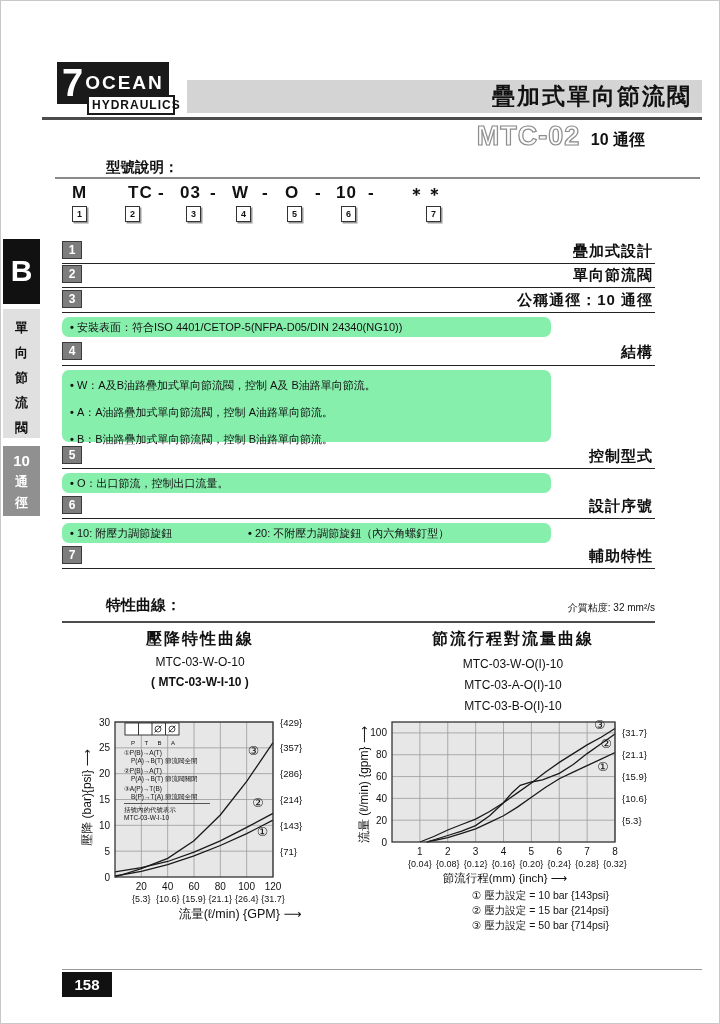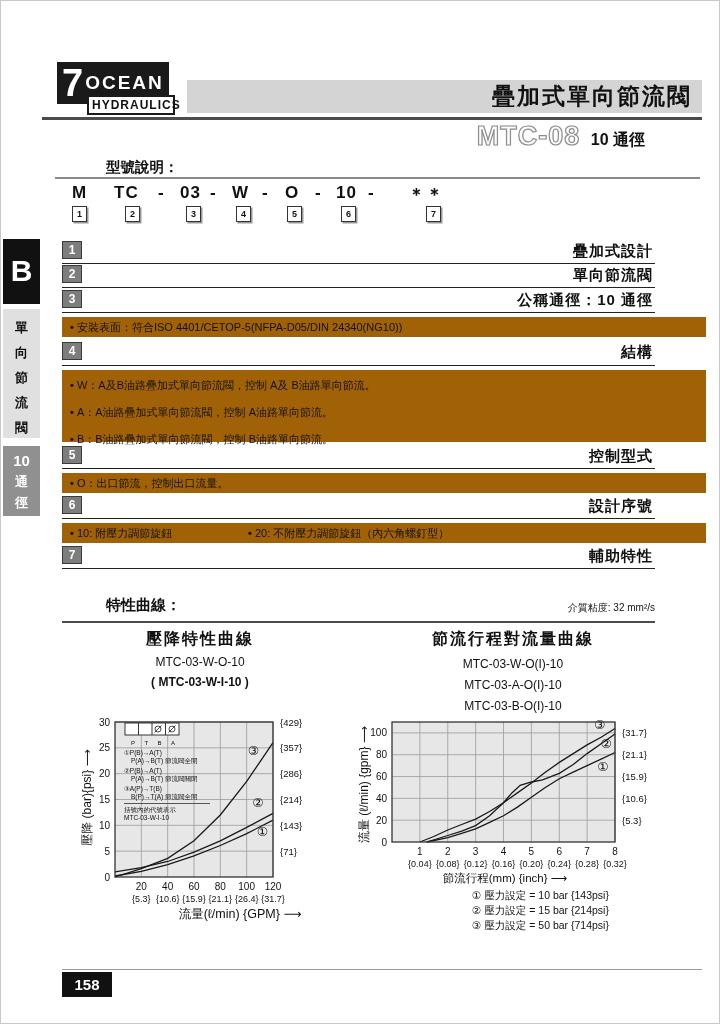--- a/index.html
+++ b/index.html
@@ -34,22 +34,22 @@
             text-align:center;font-weight:bold;}
 
   
   .sec-row{position:absolute;left:62px;width:593px;height:22px;border-bottom:1.6px solid #222;}
   .badge{position:absolute;left:0;top:0;width:18px;height:16px;background:#7d7d7d;
          border:1px solid #3a3a3a;color:#fff;font-size:12px;font-weight:bold;
          text-align:center;line-height:16px;}
   .sec-title{position:absolute;right:2px;top:0;font-size:15px;font-weight:bold;
              line-height:20px;letter-spacing:1px;}
 
-  .band{position:absolute;left:62px;width:644px;background:#a16207;font-size:11px;
-        color:#111;box-sizing:border-box;}
+  .band{position:absolute;left:62px;width:489px;background:#86efac;font-size:11px;
+        color:#111;box-sizing:border-box;border-radius:7px;}
   .bullet::before{content:"• ";font-weight:bold;}
 
   
   .chartTitle{font-size:16px;font-weight:bold;letter-spacing:2px;text-align:center;}
   .chartSub{font-size:12px;text-align:center;margin-top:5px;}
   .axLabel{font-size:12px;white-space:nowrap;}
   .arrow-after::after{content:"  ⟶";letter-spacing:0;}
   .rotl{transform:rotate(-90deg);transform-origin:center center;text-align:center;}
   svg text{font-family:"Liberation Sans","DejaVu Sans",sans-serif;}
 
@@ -83,29 +83,29 @@
     <span class="logoOcean">OCEAN</span>
   </div>
   <div class="abs logoHyd" style="left:87px;top:95px;width:78px;">HYDRAULICS</div>
 
   <div class="abs hdrbar" style="left:187px;top:80px;width:515px;height:33px;padding-left:44px;">
     <span>疊加式單向節流閥</span>
   </div>
   <div class="abs h-rule" style="left:42px;top:117px;width:660px;height:2.5px;"></div>
 
   <div class="abs" style="left:360px;top:121px;width:285px;text-align:right;">
-    <span class="modelOutline">MTC-08</span>
+    <span class="modelOutline">MTC-02</span>
     <span class="modelSize">10 通徑</span>
   </div>
 
   <div class="abs secHeading" style="left:62px;top:158px;">型號說明：</div>
   <div class="abs thin-rule" style="left:55px;top:177px;width:645px;height:1.5px;"></div>
 
   <span class="codePart" style="left:72px;">M</span>
-  <span class="codePart" style="left:114px;">TC</span>
+  <span class="codePart" style="left:128px;">TC</span>
   <span class="codePart" style="left:158px;">-</span>
   <span class="codePart" style="left:180px;">03</span>
   <span class="codePart" style="left:210px;">-</span>
   <span class="codePart" style="left:232px;">W</span>
   <span class="codePart" style="left:262px;">-</span>
   <span class="codePart" style="left:285px;">O</span>
   <span class="codePart" style="left:315px;">-</span>
   <span class="codePart" style="left:336px;">10</span>
   <span class="codePart" style="left:368px;">-</span>
   <span class="codePart" style="left:408px;">＊＊</span>

